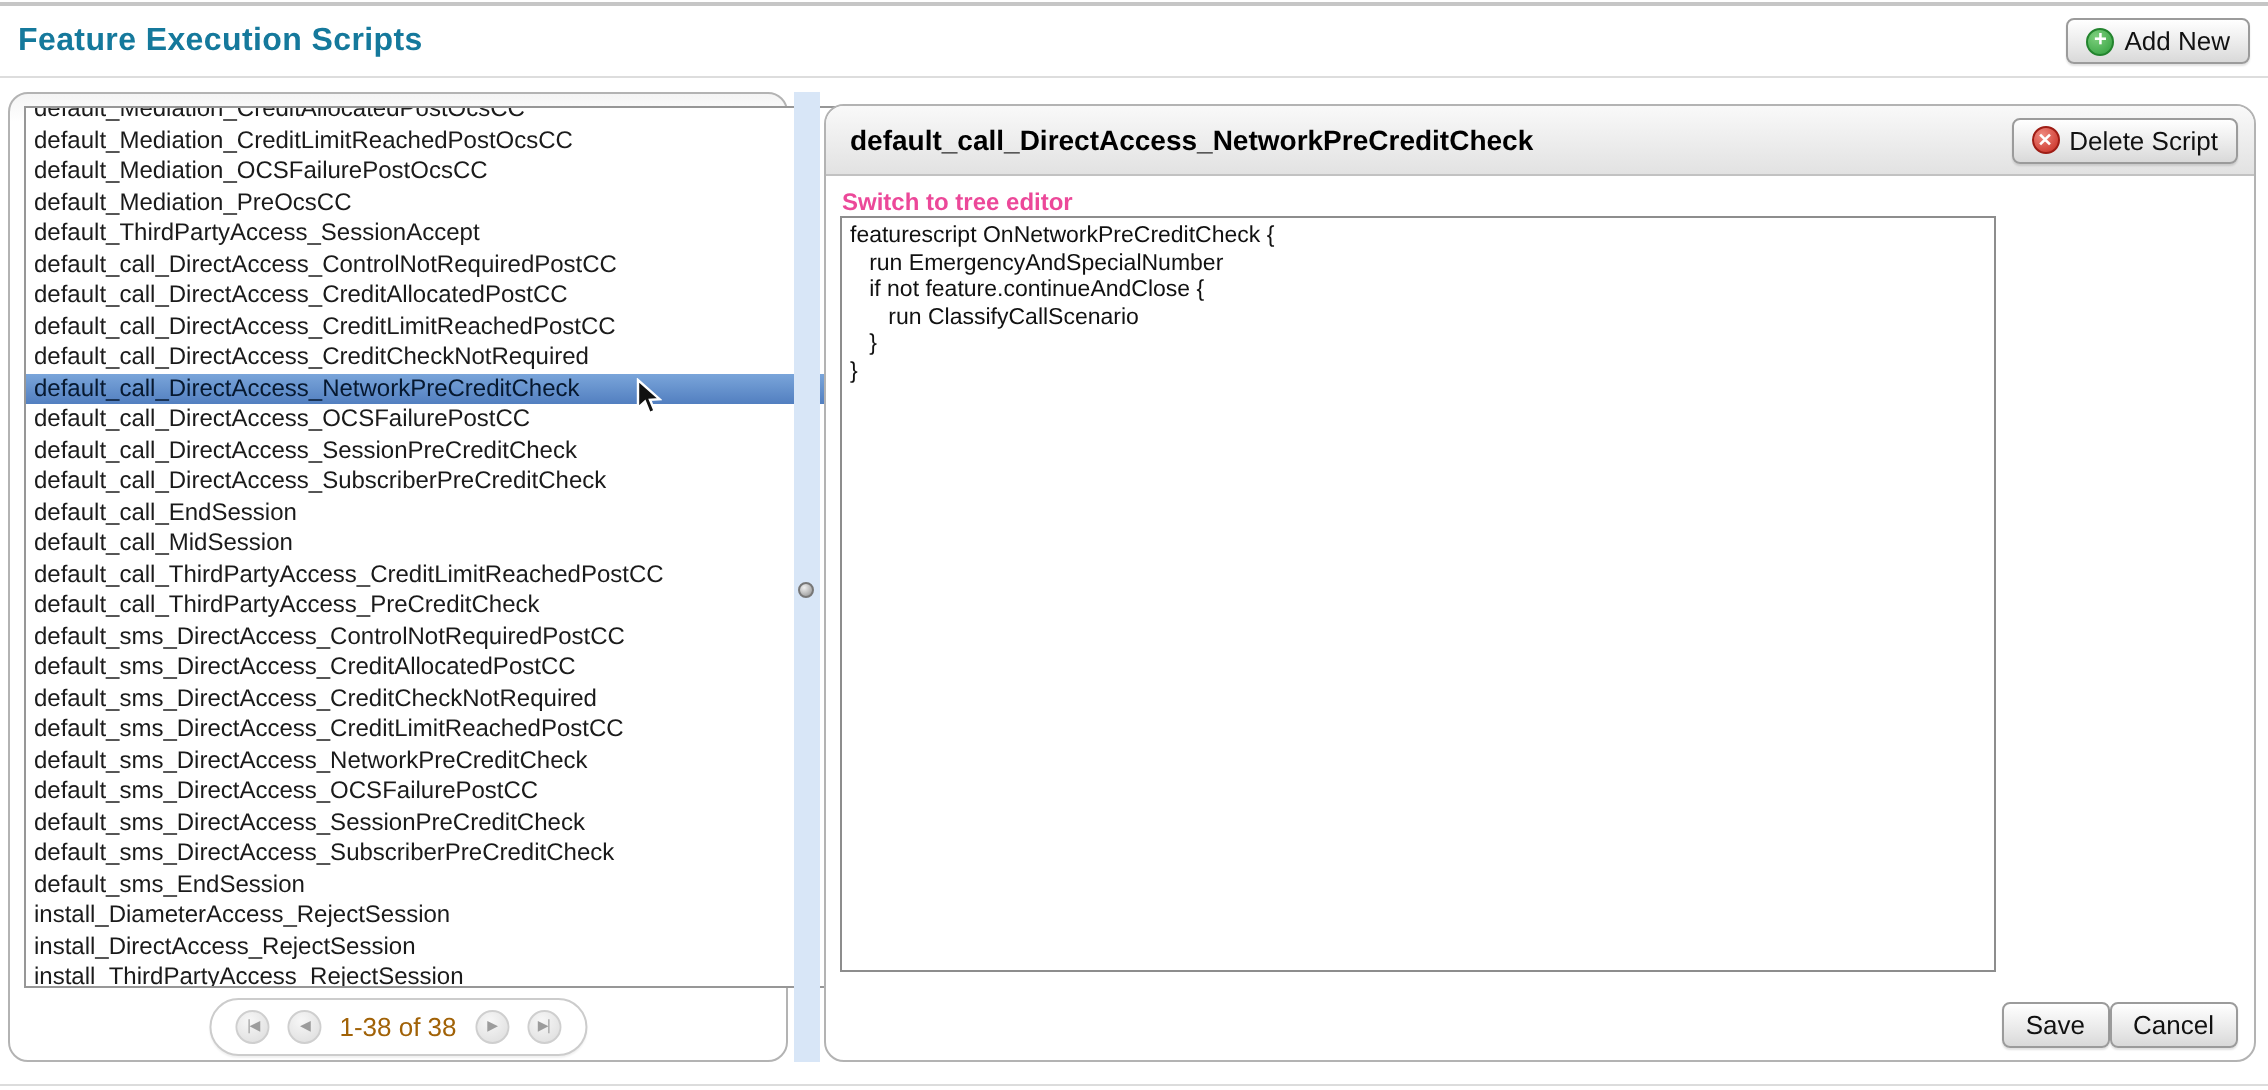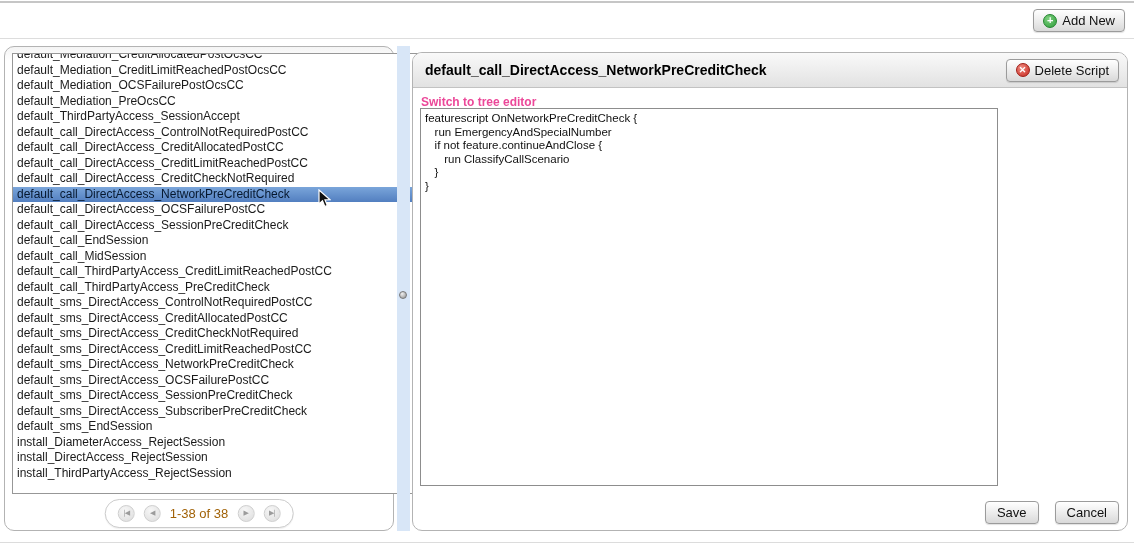--- a/index.html
+++ b/index.html
@@ -103,33 +103,34 @@
   .tree-link { font-size:12px; font-weight:bold; color:#ec4899; text-decoration:none; cursor:pointer; }
   .code-area {
     position:absolute; left:7px; top:55px; width:578px; height:378px;
     border:1px solid #8d8d8d; background:#ffffff; resize:none; outline:none;
     font-family:"Liberation Sans","DejaVu Sans",sans-serif;
     font-size:11.5px; line-height:13.5px; color:#111;
     padding:3px 4px; white-space:pre; overflow:auto;
   }
   .editor-actions {
     position:absolute; right:8px; top:448px;
-    display:flex; gap:16px;
+    display:flex; gap:0;
   }
   .editor-actions .btn { padding:3px 11px; }
 
   
   .cursor { position:absolute; left:318px; top:189px; width:13px; height:19px; pointer-events:none; }
 </style>
 </head>
 <body>
 
 <div class="top-edge-line"></div>
 
 <div class="page-header">
+  <span class="page-title">Feature Execution Scripts</span>
   <span class="spacer"></span>
   <button class="btn">
     <span class="icon-circle icon-add">+</span>
     <span>Add New</span>
   </button>
 </div>
 
 <div class="list-panel">
   <div class="list-box">
     <div class="list-inner">
@@ -138,20 +139,21 @@
         <div class="list-item">default_Mediation_OCSFailurePostOcsCC</div>
         <div class="list-item">default_Mediation_PreOcsCC</div>
         <div class="list-item">default_ThirdPartyAccess_SessionAccept</div>
         <div class="list-item">default_call_DirectAccess_ControlNotRequiredPostCC</div>
         <div class="list-item">default_call_DirectAccess_CreditAllocatedPostCC</div>
         <div class="list-item">default_call_DirectAccess_CreditLimitReachedPostCC</div>
         <div class="list-item">default_call_DirectAccess_CreditCheckNotRequired</div>
         <div class="list-item selected">default_call_DirectAccess_NetworkPreCreditCheck</div>
         <div class="list-item">default_call_DirectAccess_OCSFailurePostCC</div>
         <div class="list-item">default_call_DirectAccess_SessionPreCreditCheck</div>
+        <div class="list-item">default_call_DirectAccess_SubscriberPreCreditCheck</div>
         <div class="list-item">default_call_EndSession</div>
         <div class="list-item">default_call_MidSession</div>
         <div class="list-item">default_call_ThirdPartyAccess_CreditLimitReachedPostCC</div>
         <div class="list-item">default_call_ThirdPartyAccess_PreCreditCheck</div>
         <div class="list-item">default_sms_DirectAccess_ControlNotRequiredPostCC</div>
         <div class="list-item">default_sms_DirectAccess_CreditAllocatedPostCC</div>
         <div class="list-item">default_sms_DirectAccess_CreditCheckNotRequired</div>
         <div class="list-item">default_sms_DirectAccess_CreditLimitReachedPostCC</div>
         <div class="list-item">default_sms_DirectAccess_NetworkPreCreditCheck</div>
         <div class="list-item">default_sms_DirectAccess_OCSFailurePostCC</div>

